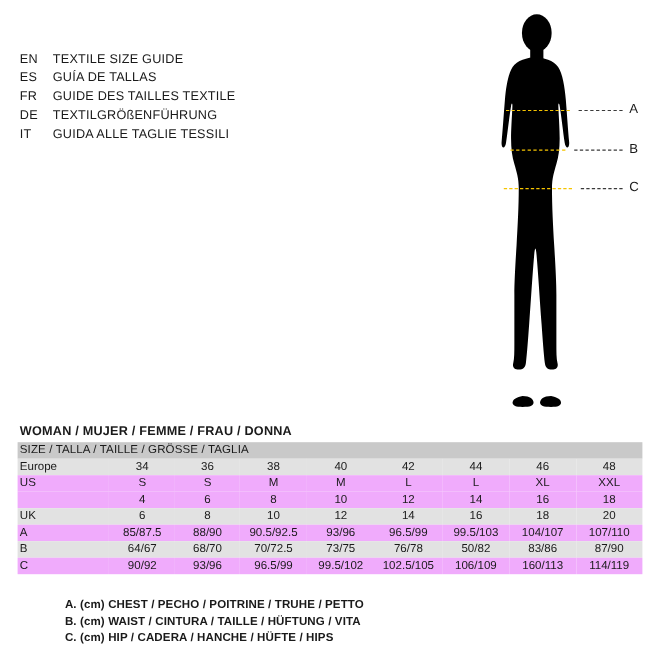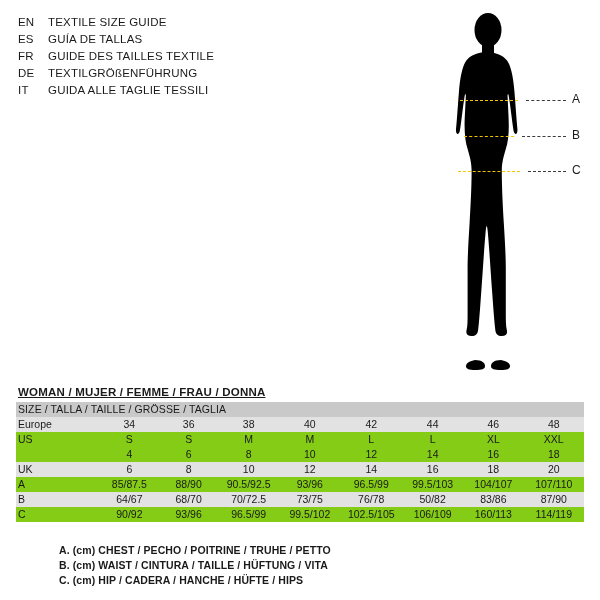--- a/index.html
+++ b/index.html
@@ -36,20 +36,21 @@
     letter-spacing: 0.2px;
   }
   .legend-code {
     width: 30px;
     flex: 0 0 30px;
     color: #1a1a1a;
   }
   .legend-text {
     color: #1a1a1a;
     white-space: nowrap;
+    margin-top: 32px;
   }
 
   
   .figure {
     position: absolute;
     left: 420px;
     top: 8px;
     width: 170px;
     height: 365px;
   }
@@ -86,21 +87,20 @@
     left: 16px;
     top: 386px;
     width: 568px;
   }
   .woman-title {
     font-size: 11.5px;
     font-weight: bold;
     letter-spacing: 0.2px;
     padding: 0 0 4px 2px;
     color: #1a1a1a;
-    text-decoration: underline;
   }
   table.size-table {
     border-collapse: collapse;
     width: 568px;
     font-size: 10.5px;
   }
   table.size-table td {
     height: 15px;
     padding: 0 2px;
     line-height: 15px;
@@ -110,21 +110,21 @@
   tr.header-row td {
     background: #c9c9c9;
     font-weight: normal;
     font-size: 10.5px;
     letter-spacing: 0.1px;
   }
   tr.shaded td {
     background: #e2e2e2;
   }
   tr.plain td {
-    background: #84cc16;
+    background: #f0abfc;
   }
   td.label-col {
     width: 88px;
     text-align: left;
     padding-left: 4px;
     margin-left: 40px;
   }
   td.val {
     width: 60px;
     text-align: center;

